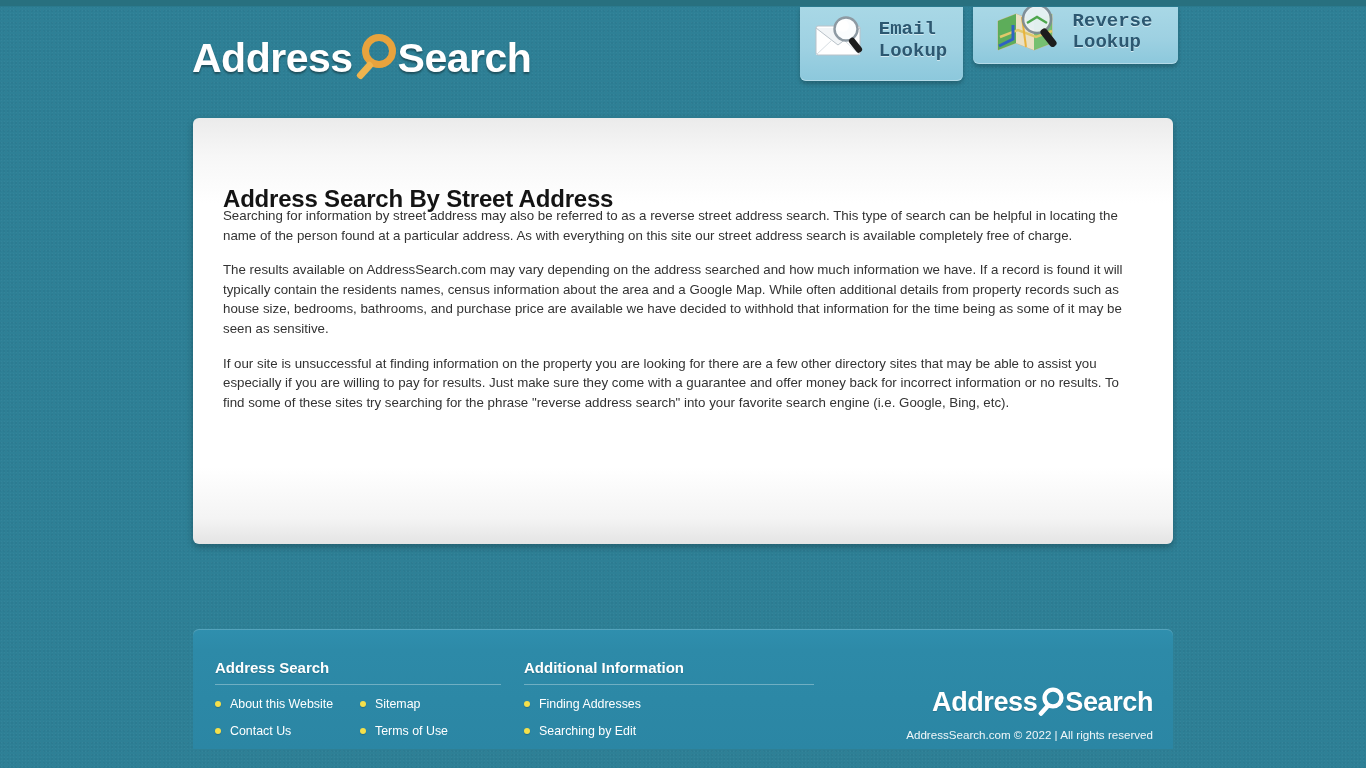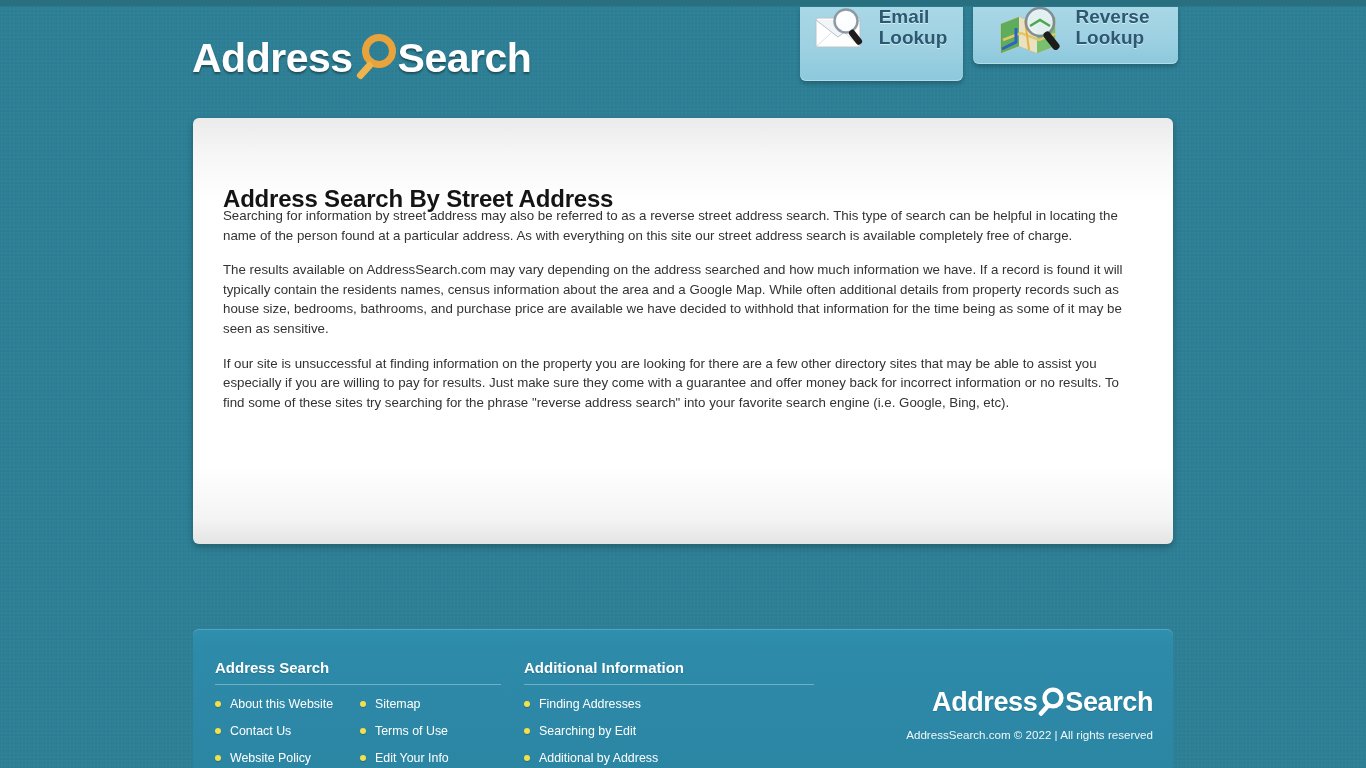--- a/index.html
+++ b/index.html
@@ -73,28 +73,29 @@
   #top-tabs {
     position: absolute;
     left: 800px;
     top: 0px;
     display: flex;
     align-items: flex-start;
     z-index: 4;
   }
   .top-tab {
     display: flex;
-    align-items: flex-start;
+    align-items: center;
     justify-content: center;
     gap: 9px;
     background: linear-gradient(180deg, #a9d8e6 0%, #9ed1e2 55%, #8cc8dc 100%);
     border-radius: 0 0 6px 6px;
     box-shadow: 0 3px 4px rgba(0,0,0,0.22), inset 0 -1px 0 rgba(255,255,255,0.35);
     cursor: pointer;
     box-sizing: border-box;
+    font-family: Liberation Mono, monospace;
   }
   #tab-email-lookup {
     width: 163px;
     height: 75px;
     padding: 0 9px 6px 7px;
   }
   #tab-reverse-lookup {
     width: 205px;
     height: 58px;
     padding: 0 12px 6px 7px;
@@ -145,21 +146,21 @@
     line-height: 19.6px;
     color: #333333;
   }
 
   
   #footer {
     position: absolute;
     left: 193px;
     top: 629px;
     width: 980px;
-    height: 139px;
+    height: 120px;
     background: linear-gradient(180deg, #2f8fae 0%, #2d8aa8 18%, #2b86a4 100%);
     border-radius: 6px 6px 0 0;
     box-shadow: inset 0 1px 0 rgba(255,255,255,0.18);
     z-index: 2;
     box-sizing: border-box;
     overflow: hidden;
   }
   .footer-col {
     position: absolute;
     top: 30px;

